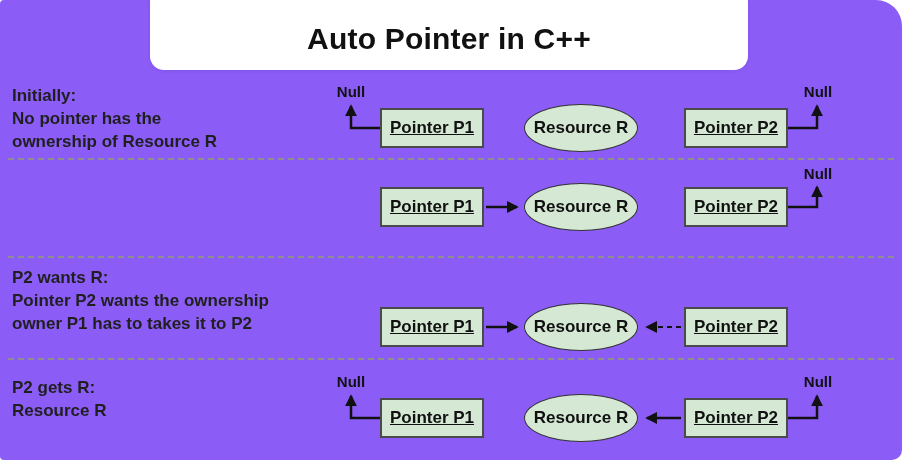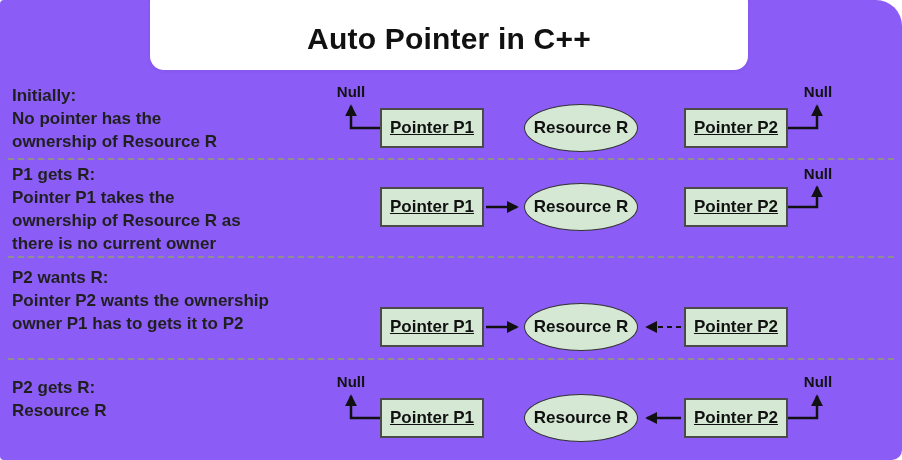--- a/index.html
+++ b/index.html
@@ -69,35 +69,29 @@
     <div>Initially:</div>
     <div>No pointer has the</div>
     <div>ownership of Resource R</div>
   </div>
   <div class="null-label" style="left:351px;top:83px">Null</div>
   <div class="pbox" style="left:380px;top:108px">Pointer P1</div>
   <div class="rellipse" style="left:524px;top:104px">Resource R</div>
   <div class="pbox" style="left:684px;top:108px">Pointer P2</div>
   <div class="null-label" style="left:818px;top:83px">Null</div>
 
-  <div class="caption" style="top:163px">
-    <div>P1 gets R:</div>
-    <div>Pointer P1 takes the</div>
-    <div>ownership of Resource R as</div>
-    <div>there is no current owner</div>
-  </div>
   <div class="pbox" style="left:380px;top:187px">Pointer P1</div>
   <div class="rellipse" style="left:524px;top:183px">Resource R</div>
   <div class="pbox" style="left:684px;top:187px">Pointer P2</div>
   <div class="null-label" style="left:818px;top:165px">Null</div>
 
   <div class="caption" style="top:266px">
     <div>P2 wants R:</div>
     <div>Pointer P2 wants the ownership</div>
-    <div>owner P1 has to gets it to P2</div>
+    <div>owner P1 has to takes it to P2</div>
   </div>
   <div class="pbox" style="left:380px;top:307px">Pointer P1</div>
   <div class="rellipse" style="left:524px;top:303px">Resource R</div>
   <div class="pbox" style="left:684px;top:307px">Pointer P2</div>
 
   <div class="caption" style="top:376px">
     <div>P2 gets R:</div>
     <div>Resource R</div>
   </div>
   <div class="null-label" style="left:351px;top:373px">Null</div>

